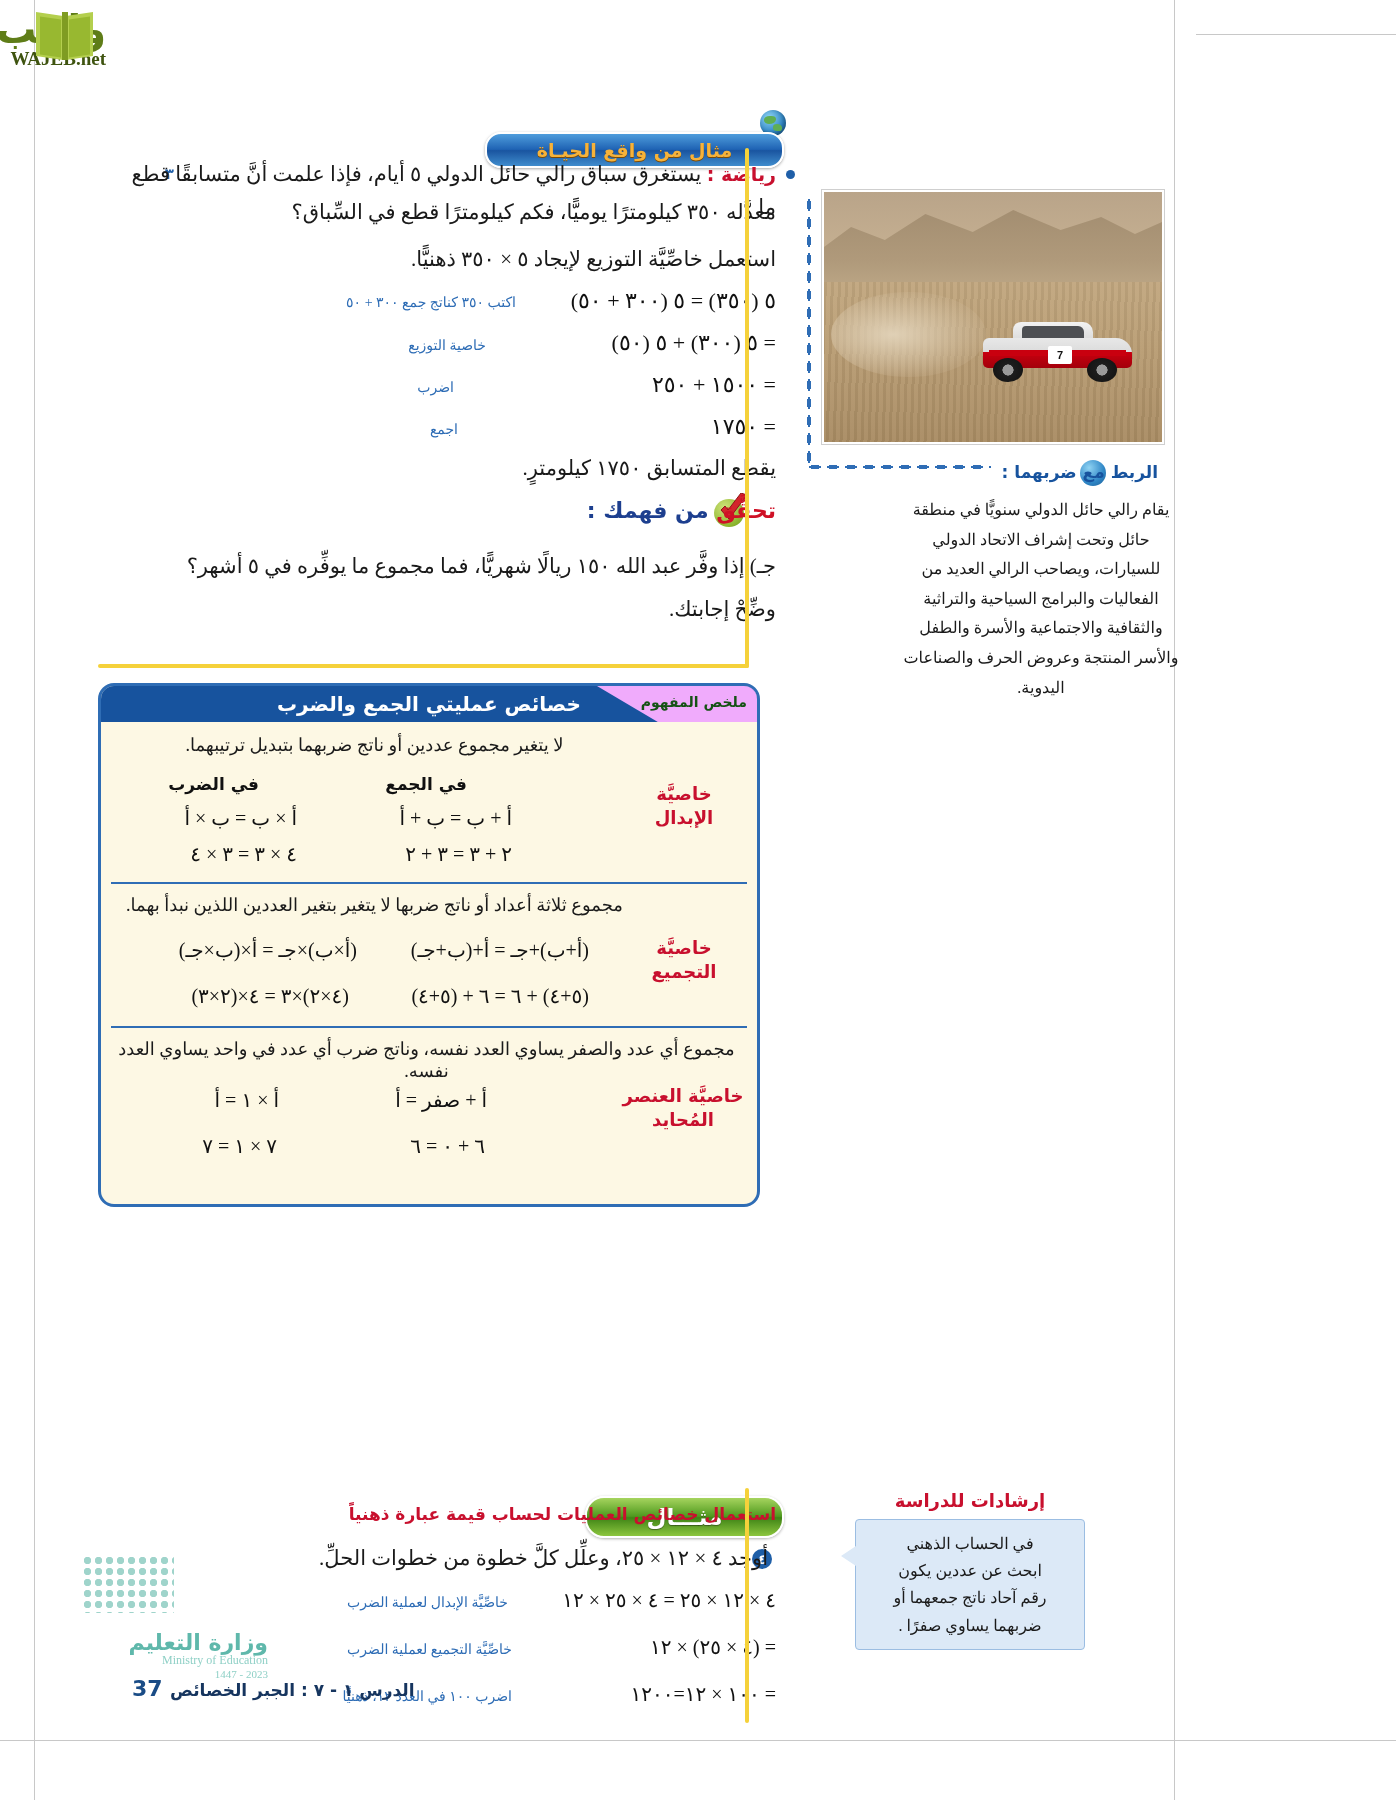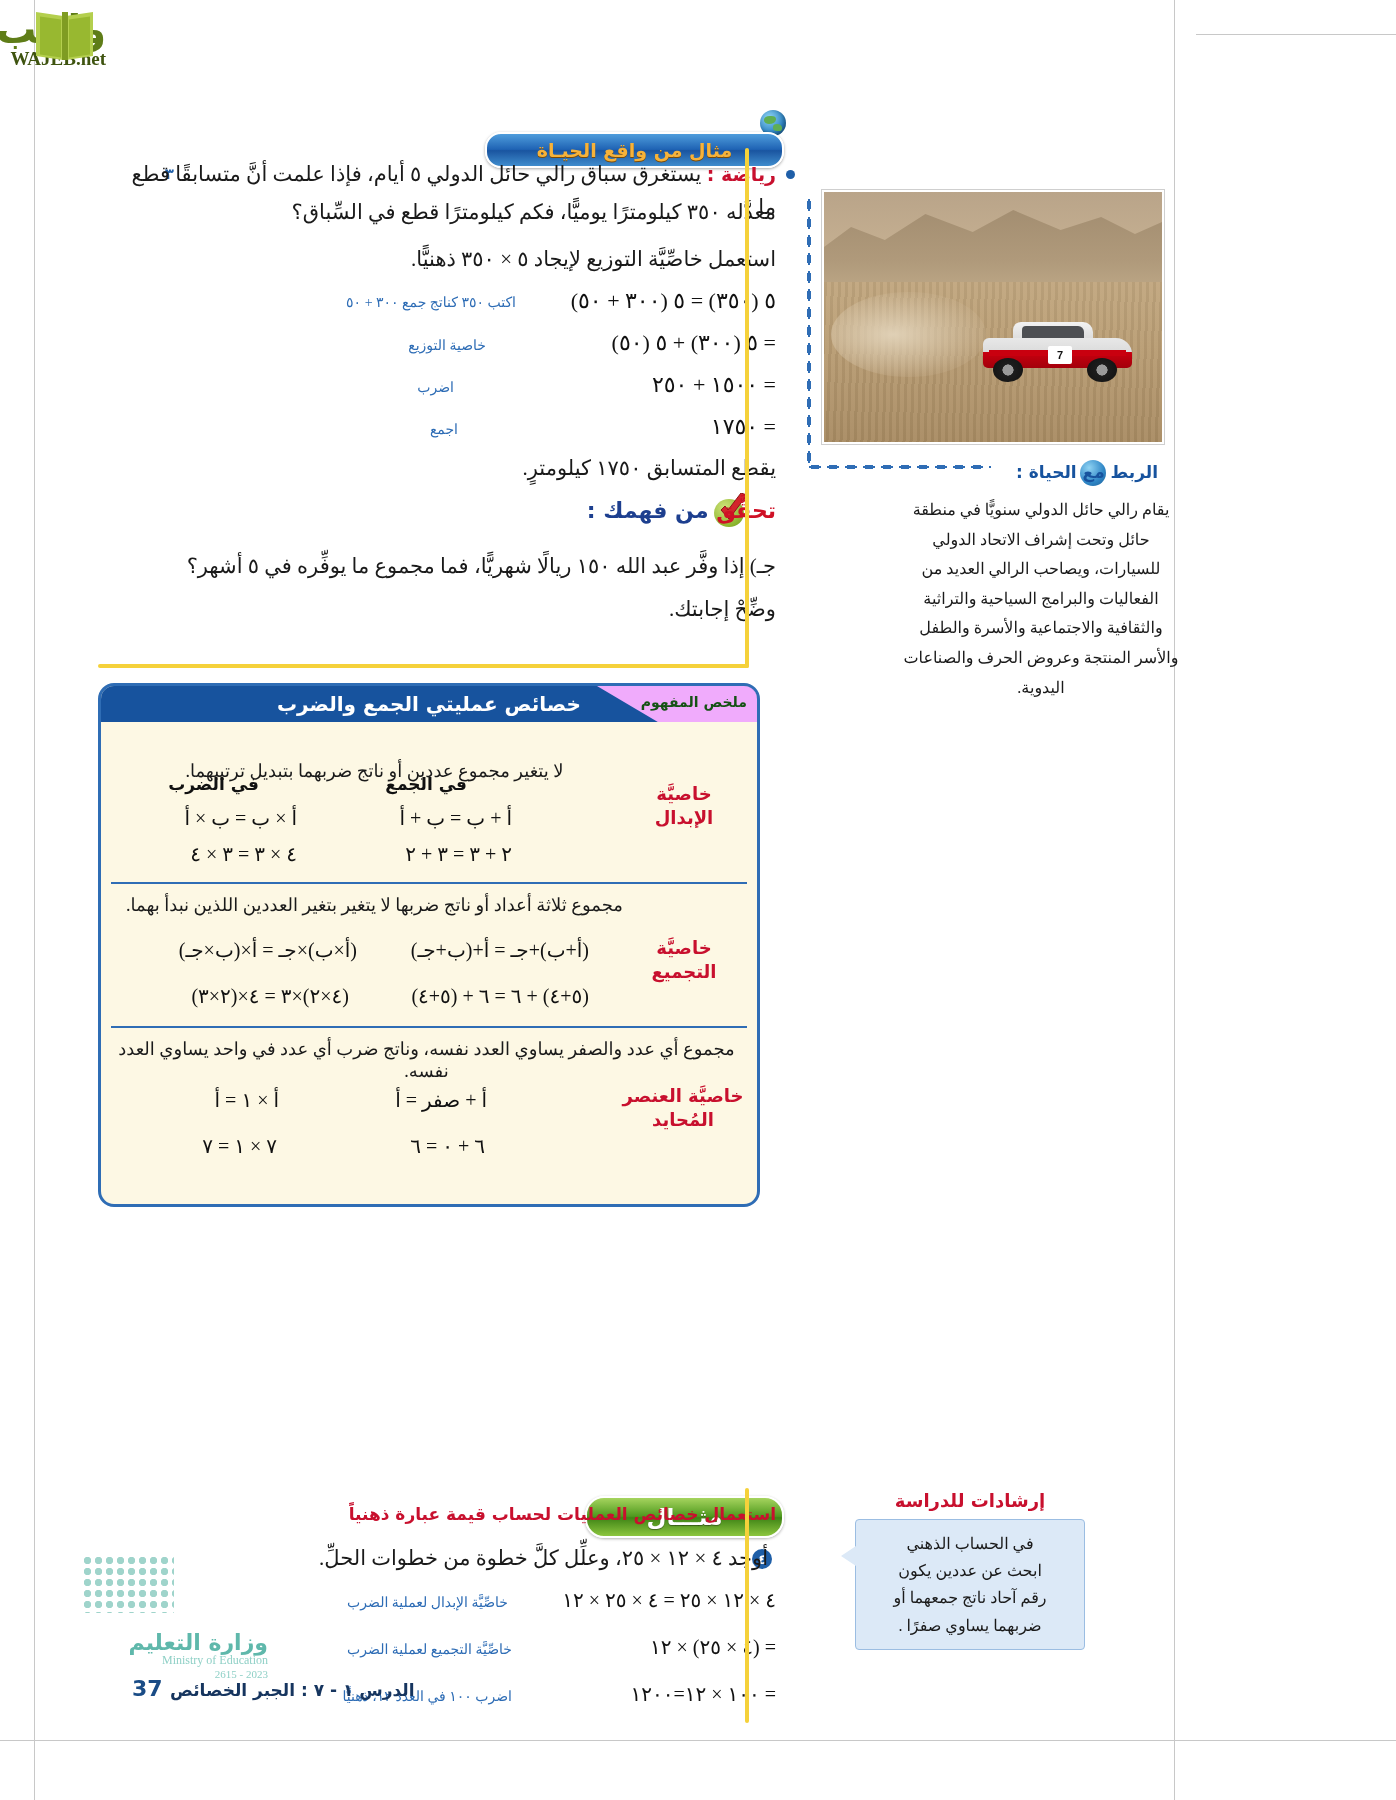--- a/index.html
+++ b/index.html
@@ -261,34 +261,34 @@
     </div>
   </div>
 
   <div class="dots-v" style="left:806px;top:196px;height:270px;"></div>
   <div class="dots-h" style="left:806px;top:464px;width:185px;"></div>
 
   <div style="position:absolute;left:1080px;top:460px;width:26px;height:26px;border-radius:50%;
       background:radial-gradient(circle at 35% 30%,#8fd3f3,#2f86c6 60%,#1d5f96);"></div>
 
   <div style="position:absolute;right:238px;top:462px;width:240px;text-align:right;
-      font-family:'DejaVu Sans',sans-serif;font-weight:bold;font-size:17px;color:#17539e;direction:rtl;">الربط مع الحياة :</div>
+      font-family:'DejaVu Sans',sans-serif;font-weight:bold;font-size:17px;color:#17539e;direction:rtl;">الربط مع ضربهما :</div>
 
   <div style="position:absolute;right:216px;top:495px;width:278px;font-size:16px;line-height:1.85;
       color:#1a1a1a;text-align:center;direction:rtl;">يقام رالي حائل الدولي سنويًّا في منطقة حائل وتحت إشراف الاتحاد الدولي للسيارات، ويصاحب الرالي العديد من الفعاليات والبرامج السياحية والتراثية والثقافية والاجتماعية والأسرة والطفل والأسر المنتجة وعروض الحرف والصناعات اليدوية.</div>
 
   <div class="sumbox">
     <div class="sum-head">
       <div class="title">خصائص عمليتي الجمع والضرب</div>
       <div class="tab-green">
         <span>ملخص المفهوم</span>
       </div>
     </div>
 
-    <div class="prop-desc" style="right:130px;top:48px;width:505px;margin-top:26px;">لا يتغير مجموع عددين أو ناتج ضربهما بتبديل ترتيبهما.</div>
+    <div class="prop-desc" style="right:130px;top:48px;width:505px;">لا يتغير مجموع عددين أو ناتج ضربهما بتبديل ترتيبهما.</div>
     <div class="colhead" style="right:290px;top:88px;">في الجمع</div>
     <div class="colhead" style="right:498px;top:88px;">في الضرب</div>
     <div class="prop-name" style="top:96px;">
       <span>خاصيَّة</span><br>
       <span>الإبدال</span>
     </div>
     <div class="math" style="right:245px;top:120px;">أ + ب = ب + أ</div>
     <div class="math" style="right:460px;top:120px;">أ × ب = ب × أ</div>
     <div class="math" style="right:245px;top:156px;">٢ + ٣ = ٣ + ٢</div>
     <div class="math" style="right:460px;top:156px;">٤ × ٣ = ٣ × ٤</div>
@@ -346,18 +346,18 @@
       <div>ابحث عن عددين يكون</div>
       <div>رقم آحاد ناتج جمعهما أو</div>
       <div>ضربهما يساوي صفرًا .</div>
     </div>
   </div>
 
   <div class="dotgrid"></div>
   <div class="moe">
     <div class="ar">وزارة التعليم</div>
     <div class="en">Ministry of Education</div>
-    <div class="yr">2023 - 2615</div>
+    <div class="yr">2023 - 1447</div>
   </div>
   <div class="pgnum">37</div>
   <div class="foot-txt">الدرس ١ - ٧ : الجبر الخصائص</div>
 
 </div>
 
 </body></html>

